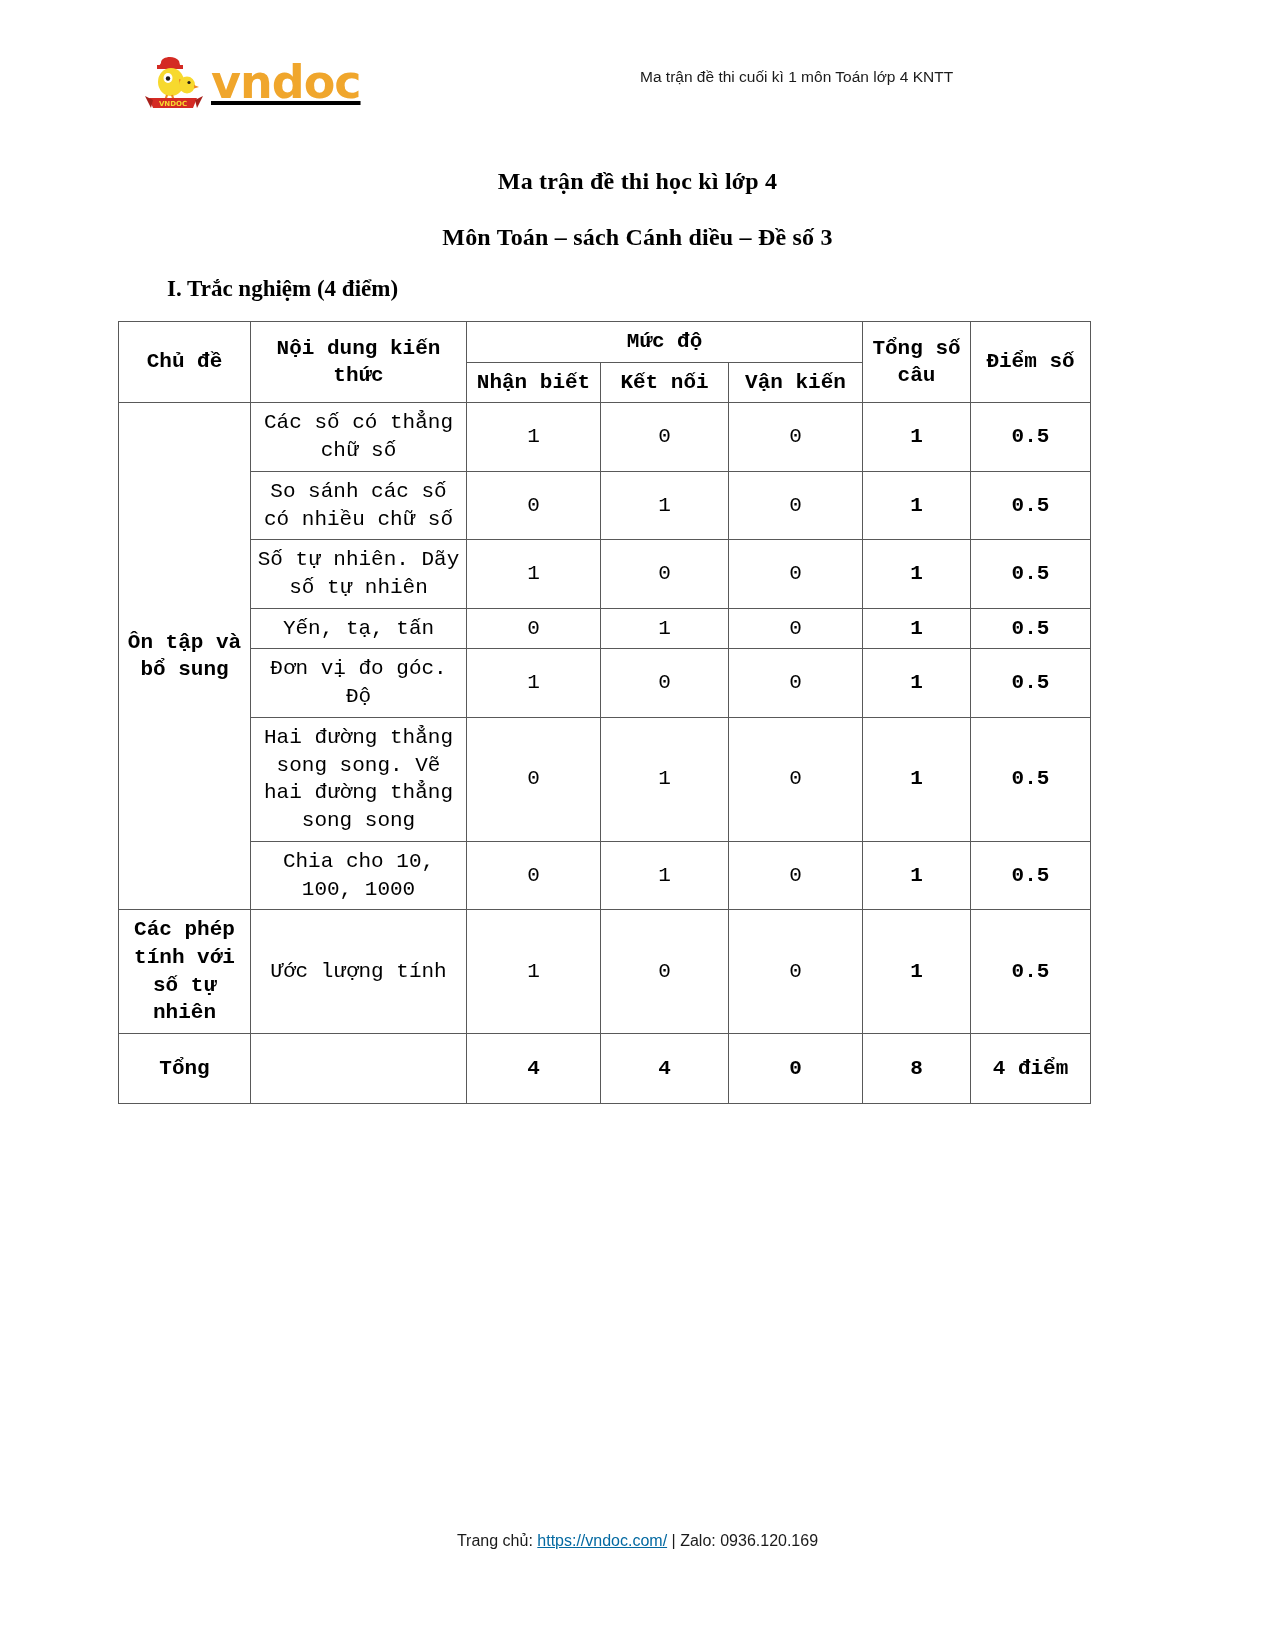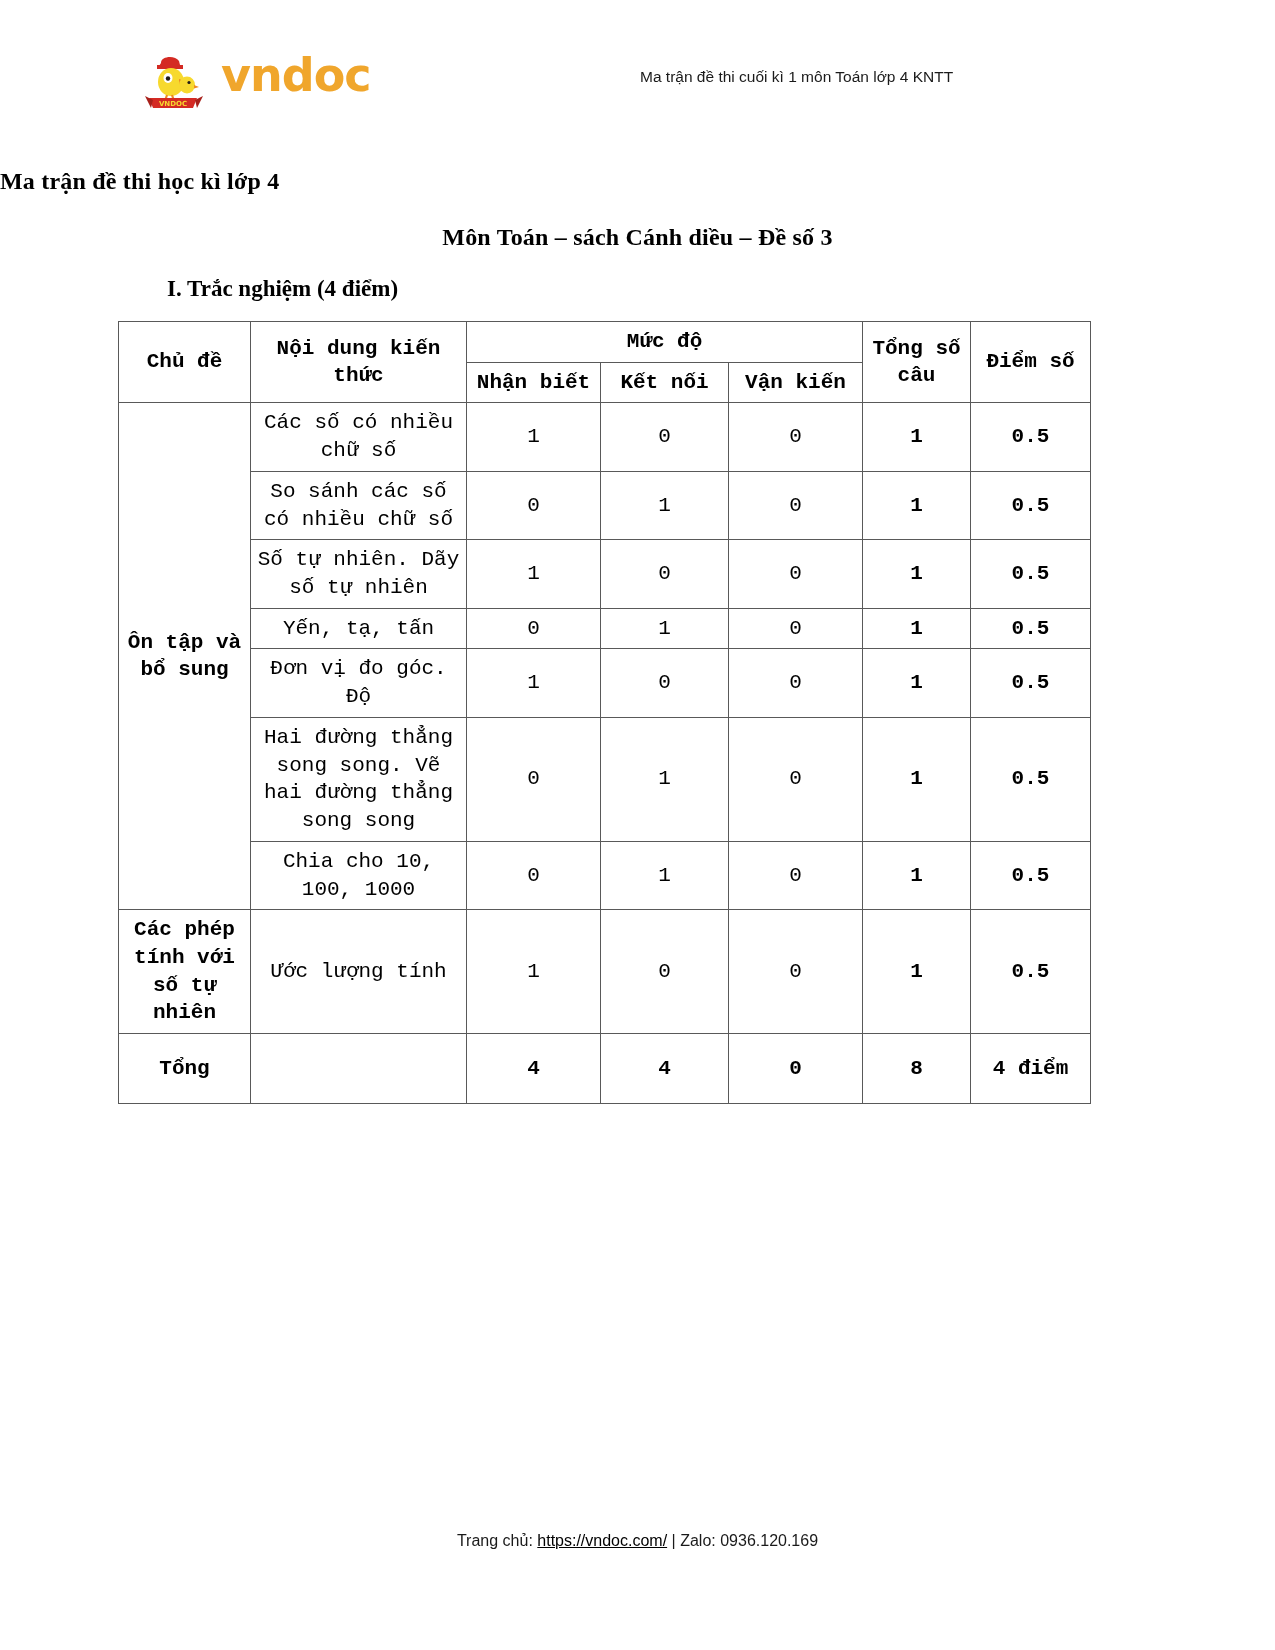--- a/index.html
+++ b/index.html
@@ -18,22 +18,23 @@
   .page-header {
     position: absolute;
     top: 0; left: 0; right: 0;
     height: 140px;
   }
   .logo-wrap {
     position: absolute;
     left: 145px;
     top: 52px;
     display: flex;
-    align-items: flex-start;
-    gap: 18px;
+    align-items: center;
+    gap: 8px;
+    text-decoration: underline;
   }
   .logo-chick { position: relative; width: 58px; height: 60px; }
   .logo-word {
     font-family: "DejaVu Sans", sans-serif;
     font-weight: bold;
     font-size: 46px;
     letter-spacing: -1px;
     color: #f0a62c;
     line-height: 1;
   }
@@ -45,21 +46,21 @@
     font-size: 15.5px;
     color: #1a1a1a;
     white-space: nowrap;
   }
 
   
   .doc-title-1 {
     position: absolute;
     top: 168px;
     left: 0; right: 0;
-    text-align: left;
+    text-align: center;
     font-size: 24px;
     font-weight: bold;
     letter-spacing: .2px;
   }
   .doc-title-2 {
     position: absolute;
     top: 224px;
     left: 0; right: 0;
     text-align: center;
     font-size: 24px;
@@ -124,21 +125,21 @@
   .page-footer {
     position: absolute;
     left: 0; right: 0;
     top: 1532px;
     text-align: center;
     font-family: "Liberation Sans", sans-serif;
     font-size: 16px;
     color: #1a1a1a;
   }
   .page-footer a {
-    color: #000000;
+    color: #0369a1;
     text-decoration: underline;
   }
 </style>
 </head>
 <body>
 
 <div class="page-header">
 
   <div class="logo-wrap">
     <span class="logo-chick">
@@ -196,21 +197,21 @@
       <tr>
         <th>Nhận biết</th>
         <th>Kết nối</th>
         <th>Vận kiến</th>
       </tr>
     </thead>
     <tbody>
 
       <tr>
         <td class="topic-cell" rowspan="7">Ôn tập và bổ sung</td>
-        <td class="content-cell">Các số có nhiều chữ số</td>
+        <td class="content-cell">Các số có thẳng chữ số</td>
         <td class="level-cell">1</td>
         <td class="level-cell">0</td>
         <td class="level-cell">0</td>
         <td class="total-cell">1</td>
         <td class="score-cell">0.5</td>
       </tr>
 
       <tr>
         <td class="content-cell">So sánh các số có nhiều chữ số</td>
         <td class="level-cell">0</td>

